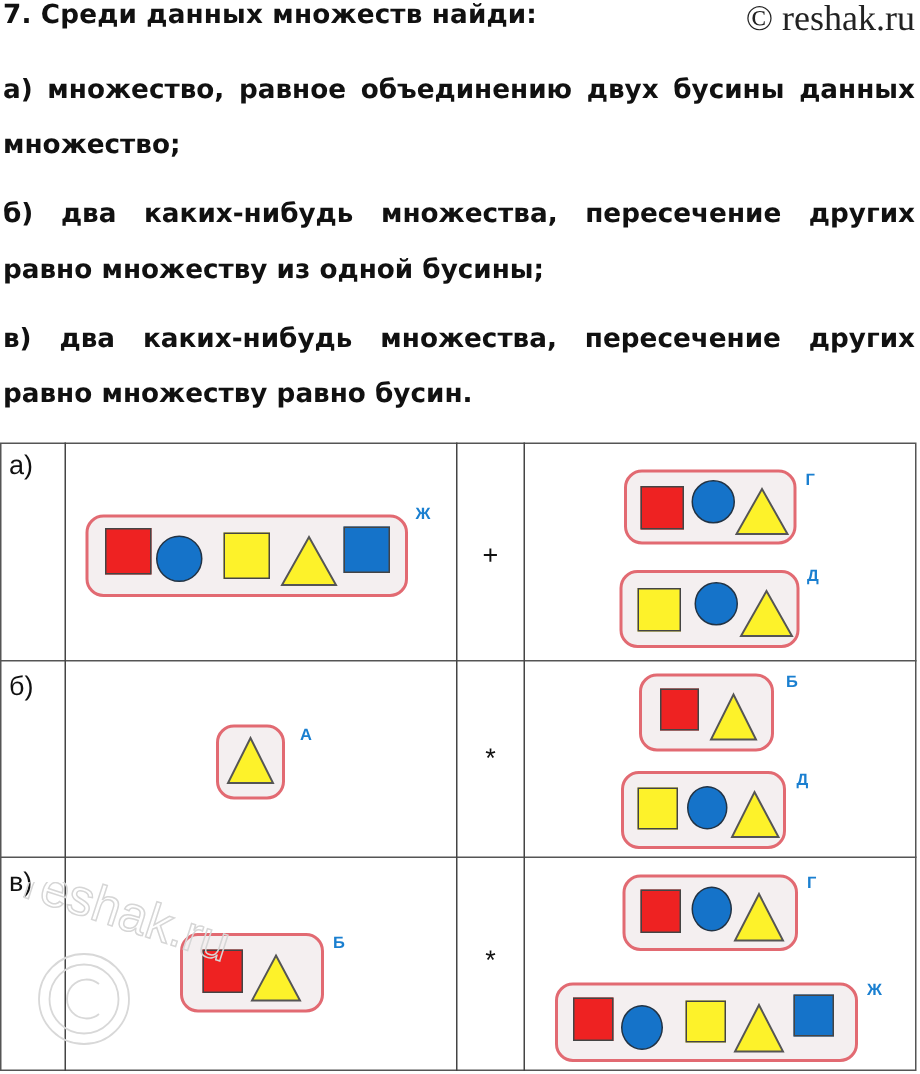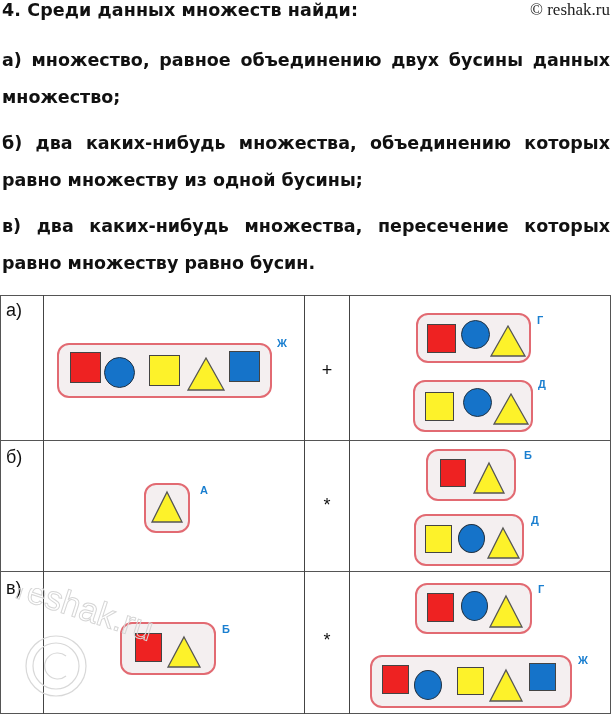--- a/index.html
+++ b/index.html
@@ -1,19 +1,19 @@
 <!DOCTYPE html>
 <html><head>
 <meta charset="utf-8">
 <style>
   html, body { margin: 0; padding: 0; background: #ffffff; }
   body { width: 613px; height: 716px; position: relative; overflow: hidden;
          font-family: "DejaVu Sans", sans-serif; color: #111; }
   .task-title { position: absolute; left: 2px; top: 0px; font-size: 17.5px; font-weight: bold; letter-spacing: 0.1px; }
-  .copyright { position: absolute; right: 3px; top: 0px; font-family: "Liberation Serif", serif; font-size: 17px; color: #222; }
+  .copyright { position: absolute; right: 3px; top: 0px; font-family: "Liberation Serif", serif; font-size: 24px; color: #222; }
   .para { position: absolute; left: 2px; width: 608px; font-size: 17.5px; font-weight: bold; text-align: justify; text-align-last: left; }
   .para.justify-full { text-align-last: justify; }
   .line { position: absolute; left: 2px; font-size: 17.5px; font-weight: bold; white-space: nowrap; }
 
   .tbl { position: absolute; left: 0; top: 295px; width: 611px; height: 419px; border: 1px solid #555; box-sizing: border-box; }
   .hl { position: absolute; left: 0; width: 611px; height: 0; border-top: 1px solid #555; }
   .vl { position: absolute; top: 295px; height: 419px; width: 0; border-left: 1px solid #444; }
 
   .row-label { position: absolute; font-family: "Liberation Sans", sans-serif; font-size: 18px; color: #111; }
   .op { position: absolute; font-family: "Liberation Sans", sans-serif; font-size: 18px; color: #111; width: 44px; text-align: center; }
@@ -24,28 +24,28 @@
   .sq { border: 1.5px solid #444; }
   .circ { border: 1.5px solid #234; border-radius: 50%; }
   .tri { width: 0; height: 0; }
   .tri svg { position: absolute; left: 0; top: 0; overflow: visible; }
 
   .watermark { position: absolute; left: 4px; top: 588px; pointer-events: none; }
 </style>
 </head>
 <body>
 
-<div class="task-title">4. Среди данных множеств найди:</div>
+<div class="task-title">7. Среди данных множеств найди:</div>
 <div class="copyright">© reshak.ru</div>
 
 <div class="para justify-full" style="top:50px;">а) множество, равное объединению двух бусины данных</div>
 <div class="line" style="top:87px;">множество;</div>
-<div class="para justify-full" style="top:133px;">б) два каких-нибудь множества, объединению которых</div>
+<div class="para justify-full" style="top:133px;">б) два каких-нибудь множества, пересечение других</div>
 <div class="line" style="top:170px;">равно множеству из одной бусины;</div>
-<div class="para justify-full" style="top:216px;">в) два каких-нибудь множества, пересечение которых</div>
+<div class="para justify-full" style="top:216px;">в) два каких-нибудь множества, пересечение других</div>
 <div class="line" style="top:253px;">равно множеству равно бусин.</div>
 
 <div class="tbl"></div>
 <div class="hl" style="top:440px;"></div>
 <div class="hl" style="top:571px;"></div>
 <div class="vl" style="left:43px;"></div>
 <div class="vl" style="left:304px;"></div>
 <div class="vl" style="left:349px;"></div>
 
 <div class="row-label" style="left:6px; top:300px;">а)</div>

